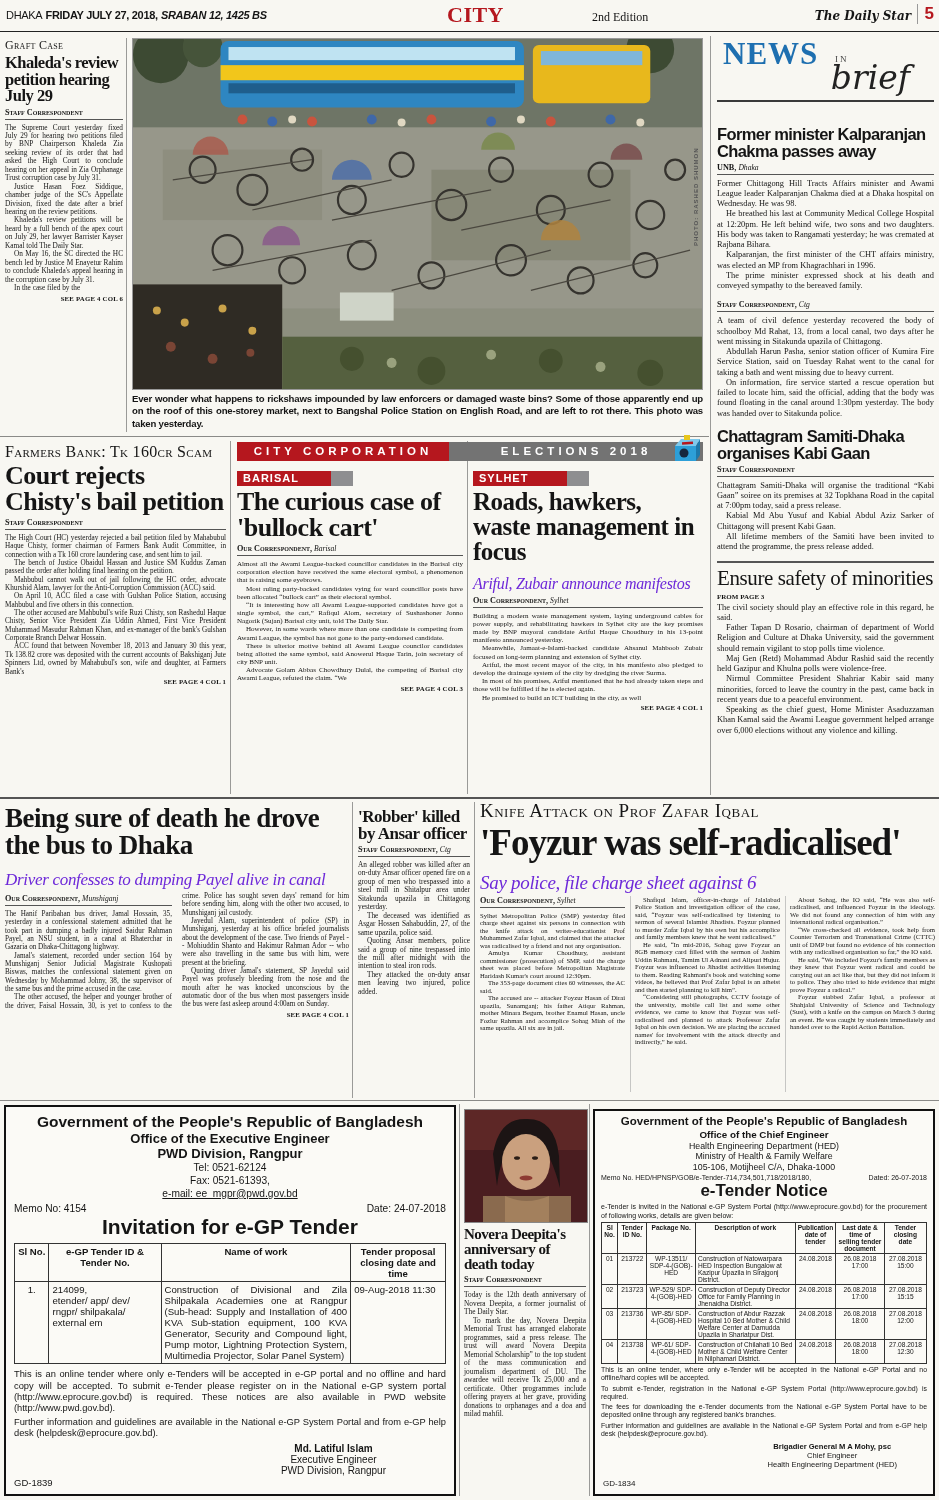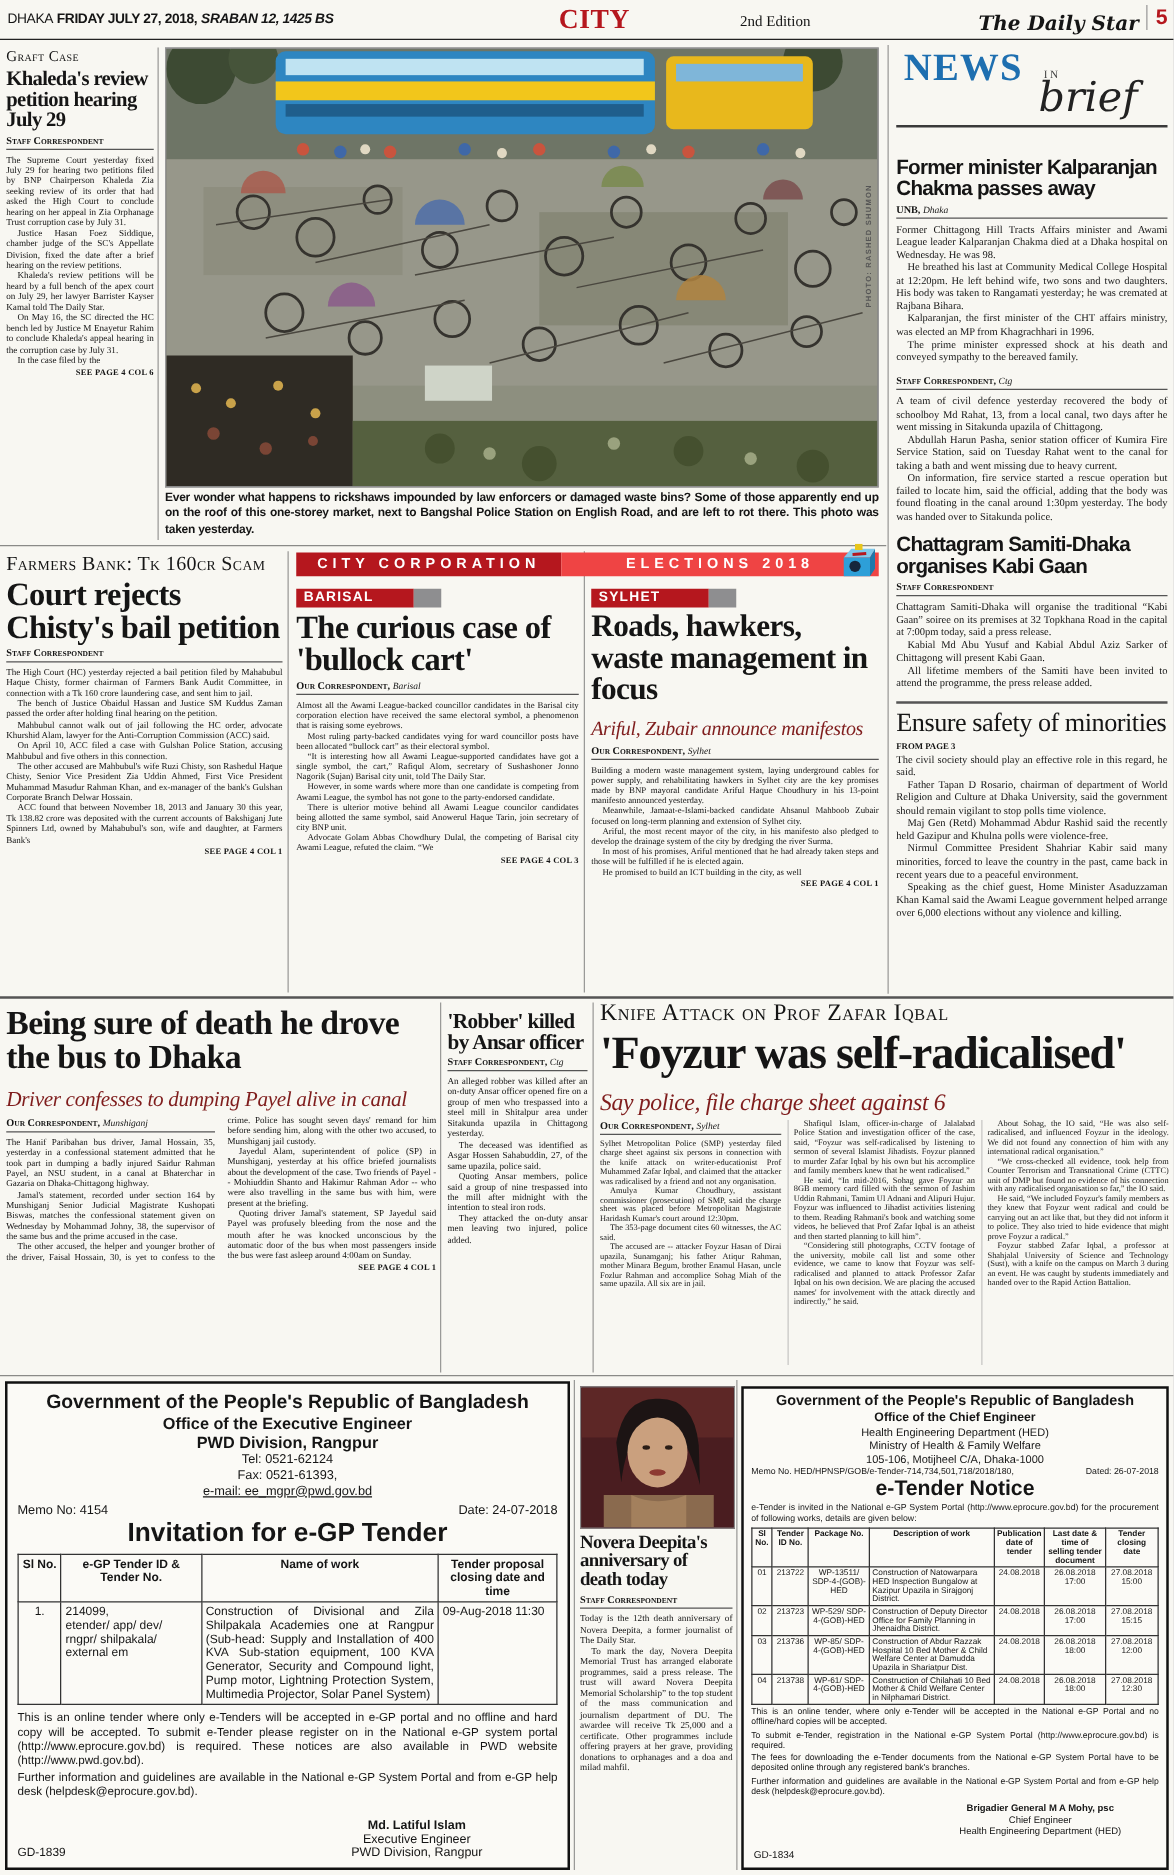--- a/index.html
+++ b/index.html
@@ -9,32 +9,32 @@
   
   .topbar{position:absolute;left:0;top:0;width:939px;height:31px;border-bottom:1.5px solid #222;}
   .dateline{position:absolute;left:6px;top:9px;font-family:"Liberation Sans",sans-serif;font-size:11px;}
   .dateline .d1{font-weight:normal;letter-spacing:-.3px;}
   .dateline .d2{font-weight:bold;letter-spacing:-.3px;}
   .dateline .d3{font-weight:bold;font-style:italic;letter-spacing:-.3px;}
   .section-name{position:absolute;left:447px;top:2px;font-family:"Liberation Serif",serif;
         font-size:22px;font-weight:bold;color:#b5171e;letter-spacing:.5px;}
   .edition{position:absolute;left:592px;top:10px;font-size:12px;}
   .masthead{position:absolute;right:28px;top:9px;font-family:"DejaVu Serif",serif;
-        font-weight:bold;font-style:italic;font-size:16px;}
+        font-weight:bold;font-style:italic;font-size:12px;}
   .pageno{position:absolute;right:5px;top:4px;font-family:"Liberation Sans",sans-serif;
         font-size:17px;font-weight:bold;color:#b5171e;border-left:1px solid #999;padding-left:7px;}
   
   .vrule{position:absolute;width:1px;background:#9a9a98;}
   .hrule{position:absolute;height:1px;background:#8a8a88;}
   .hrule.thick{height:2px;background:#555;}
   
   .kicker{font-variant:small-caps;font-weight:normal;font-size:12px;letter-spacing:.3px;}
   .kicker.big{font-size:16px;}
   .headline{font-weight:bold;line-height:1.0;letter-spacing:-.5px;margin:2px 0 3px 0;}
-  .subhead{font-style:italic;color:#7f1d1d;line-height:1.05;margin:12px 0 3px 0;letter-spacing:-.3px;}
+  .subhead{font-style:italic;color:#6d28d9;line-height:1.05;margin:12px 0 3px 0;letter-spacing:-.3px;}
   .byline{font-size:8.2px;font-weight:bold;font-variant:small-caps;
         border-bottom:.8px solid #555;padding-bottom:2px;margin:2px 0 4px 0;}
   .byline .loc{font-variant:normal;font-weight:normal;font-style:italic;font-size:7.6px;}
   .body p{margin:0;text-align:justify;line-height:1.16;}
   .body p + p{text-indent:9px;}
   .jump{text-align:right;font-weight:bold;font-size:6.8px;margin-top:2px;letter-spacing:.2px;}
   
   .graft{left:5px;top:38px;width:118px;}
   .graft .headline{font-size:16.5px;}
   .graft .body{font-size:7.3px;}
@@ -64,21 +64,21 @@
   .brief-h.serif{font-family:"Liberation Serif",serif;font-weight:normal;font-size:21px;letter-spacing:-.4px;}
   .fromline{font-size:7px;font-weight:bold;margin:1px 0 2px 0;}
   
   .farmers{left:5px;top:443px;width:221px;}
   .farmers .headline{font-size:26px;}
   .farmers .body{font-size:7.2px;}
   .cc-banner{left:237px;top:442px;width:466px;height:19px;display:flex;}
   .cc-banner .red{background:#b5171e;color:#fff;flex:0 0 212px;text-align:center;
         font-family:"Liberation Sans",sans-serif;font-weight:bold;font-size:11.5px;
         letter-spacing:4px;line-height:19px;}
-  .cc-banner .gray{background:#ef4444;color:#fff;flex:1;text-align:center;
+  .cc-banner .gray{background:#737373;color:#fff;flex:1;text-align:center;
         font-family:"Liberation Sans",sans-serif;font-weight:bold;font-size:11.5px;
         letter-spacing:4px;line-height:19px;}
   .ballot{position:absolute;right:2px;top:-7px;width:30px;height:32px;}
   .tag-row{margin:5px 0 3px 0;height:15px;display:flex;}
   .tag-red{background:#b5171e;color:#fff;font-family:"Liberation Sans",sans-serif;
         font-weight:bold;font-size:11px;line-height:15px;padding:0 10px 0 6px;letter-spacing:1px;min-width:78px;}
   .tag-stub{background:#8e8e90;width:22px;}
   .colarticle{position:absolute;}
   .barisal{left:237px;top:466px;width:226px;}
   .barisal .headline{font-size:26px;}
@@ -117,21 +117,21 @@
   table.tender{width:100%;border-collapse:collapse;}
   table.tender th,table.tender td{border:1px solid #333;padding:2px 3px;vertical-align:top;}
   .pwd table.tender{font-size:9.6px;}
   .pwd table.tender th{font-weight:bold;text-align:center;}
   .pwd table.tender td{white-space:pre-line;text-align:left;}
   .pwd table.tender td:nth-child(3){text-align:justify;}
   .pwd table.tender td:nth-child(1){text-align:center;}
   .notes{margin-top:5px;}
   .notes p{margin:0 0 2px 0;text-align:justify;}
   .pwd .notes{font-size:9.3px;line-height:1.22;}
-  .signer{text-align:center;float:right;margin-top:14px;}
+  .signer{text-align:center;float:right;margin-top:2px;}
   .pwd .signer{font-size:10px;margin-right:60px;}
   .signer .nm{font-weight:bold;}
   .gd{position:absolute;left:8px;bottom:6px;font-size:9.5px;}
   
   .novera{left:464px;top:1109px;width:122px;}
   .novera-photo{width:122px;height:112px;border:1px solid #888;overflow:hidden;background:#4a1d20;}
   .novera-photo svg{display:block;width:100%;height:100%;}
   .novera .headline{font-size:15px;margin-top:4px;}
   .novera .body{font-size:7.35px;}
   

